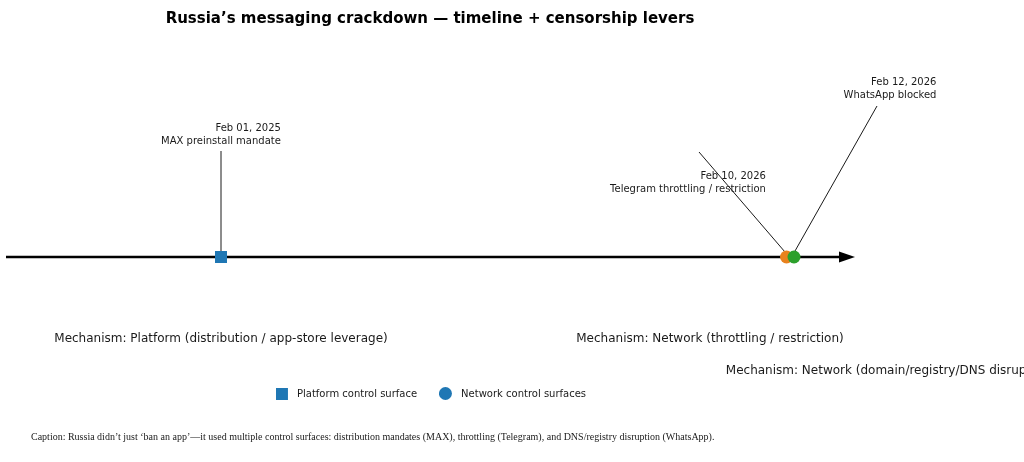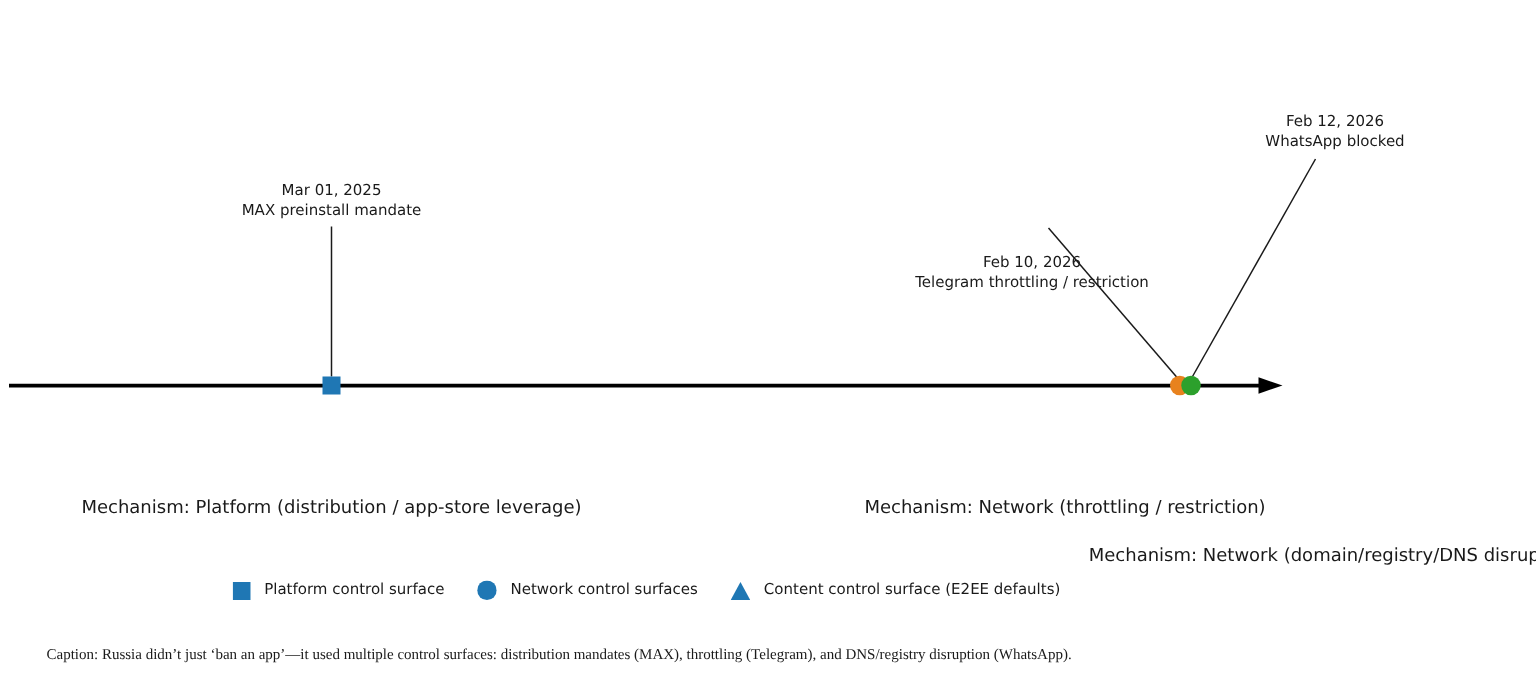--- a/index.html
+++ b/index.html
@@ -29,21 +29,21 @@
     top: 0; left: 0;
     width: 1024px;
     height: 462px;
   }
   .annotation {
     position: absolute;
     transform: translateX(-50%);
     font-size: 10px;
     line-height: 13px;
     color: #1a1a1a;
-    text-align: center;
+    text-align: right;
     white-space: pre-line;
   }
   .ann-1 { left: 221px; top: 121px; }
   .ann-2 { left: 688px; top: 121px; margin-top: 48px; }
   .ann-3 { left: 890px; top: 75px; }
   .mechanism {
     position: absolute;
     transform: translateX(-50%);
     font-size: 12px;
     color: #1a1a1a;
@@ -81,36 +81,37 @@
     color: #1a1a1a;
     white-space: nowrap;
     font-family: Liberation Serif, serif;
   }
 </style>
 </head>
 <body>
 
 <div class="figure">
 
+  <div class="chart-title">Russia’s messaging crackdown — timeline + censorship levers</div>
 
   <svg class="plot-svg" viewBox="0 0 1024 462" xmlns="http://www.w3.org/2000/svg">
 
     <line x1="221" y1="151" x2="221" y2="251" stroke="#1a1a1a" stroke-width="1"></line>
     <line x1="699" y1="152" x2="785" y2="252" stroke="#1a1a1a" stroke-width="1"></line>
     <line x1="877" y1="106" x2="795" y2="251" stroke="#1a1a1a" stroke-width="1"></line>
 
     <line x1="6" y1="257" x2="842" y2="257" stroke="#000000" stroke-width="2.5"></line>
     <polygon points="839,251.5 855,257 839,262.5" fill="#000000"></polygon>
 
     <rect x="215" y="251" width="12" height="12" fill="#1f77b4"></rect>
     <circle cx="786.5" cy="257" r="6.5" fill="#e8821e"></circle>
     <circle cx="794" cy="257" r="6.5" fill="#2ca02c"></circle>
   </svg>
 
-  <div class="annotation ann-1">Mar 01, 2025
+  <div class="annotation ann-1">Feb 01, 2025
 MAX preinstall mandate</div>
   <div class="annotation ann-2">Feb 10, 2026
 Telegram throttling / restriction</div>
   <div class="annotation ann-3">Feb 12, 2026
 WhatsApp blocked</div>
 
   <div class="mechanism mech-1">Mechanism: Platform (distribution / app-store leverage)</div>
   <div class="mechanism mech-2">Mechanism: Network (throttling / restriction)</div>
   <div class="mechanism mech-3">Mechanism: Network (domain/registry/DNS disruption)</div>
 
@@ -124,25 +125,17 @@
       <span class="legend-label">Platform control surface</span>
     </div>
     <div class="legend-entry">
       <span class="legend-marker">
         <svg width="13" height="13" viewBox="0 0 13 13">
             <circle cx="6.5" cy="6.5" r="6.5" fill="#1f77b4"></circle>
           </svg>
       </span>
       <span class="legend-label">Network control surfaces</span>
     </div>
-    <div class="legend-entry">
-      <span class="legend-marker">
-        <svg width="13" height="12" viewBox="0 0 13 12">
-            <polygon points="6.5,0 13,12 0,12" fill="#1f77b4"></polygon>
-          </svg>
-      </span>
-      <span class="legend-label">Content control surface (E2EE defaults)</span>
-    </div>
   </div>
 
   <div class="caption">Caption: Russia didn’t just ‘ban an app’—it used multiple control surfaces: distribution mandates (MAX), throttling (Telegram), and DNS/registry disruption (WhatsApp).</div>
 
 </div>
 
 </body></html>

